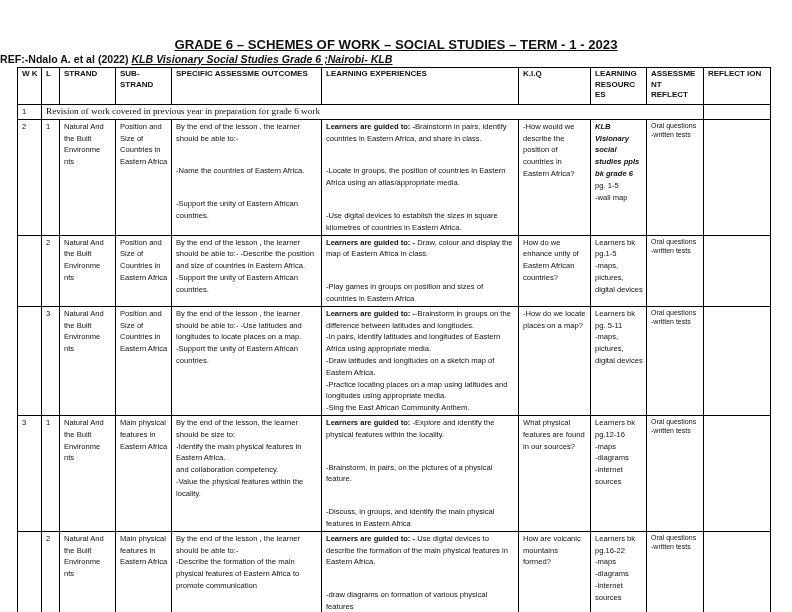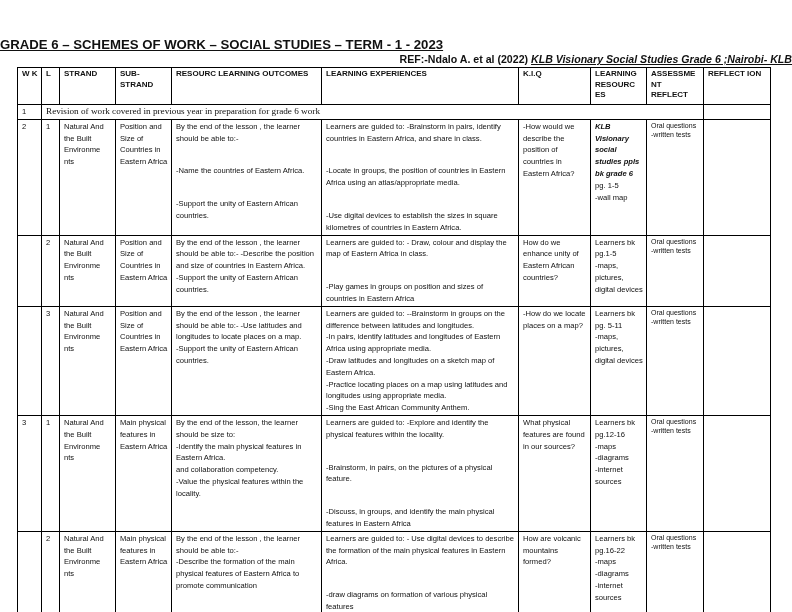--- a/index.html
+++ b/index.html
@@ -1,23 +1,23 @@
 <!DOCTYPE html>
 <html><head>
 <meta charset="utf-8">
 <style>
   html, body { margin: 0; padding: 0; background: #ffffff; }
   body { width: 792px; height: 612px; position: relative; overflow: hidden; font-family: "Liberation Sans", sans-serif; color: #111; }
-  .title { position: absolute; left: 0; width: 792px; top: 37px; font-weight: bold; font-size: 13.2px; text-decoration: underline; letter-spacing: 0; }
-  .ref { position: absolute; left: 0; width: 792px; top: 53px; text-align: right; font-weight: bold; font-size: 10.6px; }
+  .title { position: absolute; left: 0; width: 792px; top: 37px; text-align: center; font-weight: bold; font-size: 13.2px; text-decoration: underline; letter-spacing: 0; }
+  .ref { position: absolute; left: 0; width: 792px; top: 53px; text-align: left; font-weight: bold; font-size: 10.6px; }
   .ref .book { font-style: italic; text-decoration: underline; }
   table.sow { position: absolute; left: 17px; top: 67px; border-collapse: collapse; table-layout: fixed; width: 753px; padding-left: 7px; }
   table.sow td, table.sow th { border: 1px solid #000; vertical-align: top; padding: 1px 3px 1px 4px; font-size: 7.6px; line-height: 11.8px; text-align: left; font-weight: normal; word-wrap: break-word; }
   table.sow th { font-weight: bold; font-size: 8px; line-height: 10.5px; height: 34px; }
-  .b { font-weight: normal; }
+  .b { font-weight: bold; }
   .bi { font-weight: bold; font-style: italic; }
   .revision { font-family: "Liberation Serif", serif; font-size: 9.2px !important; line-height: 11px !important; margin-top: 25px; }
   .wk { font-weight: bold; }
   .line { display: block; }
   .gap { margin-top: 21px; }
 </style>
 </head>
 <body>
 
 <div class="title">GRADE 6 – SCHEMES OF WORK – SOCIAL STUDIES – TERM - 1    - 2023</div>
@@ -35,21 +35,21 @@
       <col style="width:56px">
       <col style="width:57px">
       <col style="width:67px">
   </colgroup>
   <thead>
     <tr>
       <th>W K</th>
       <th>L</th>
       <th>STRAND</th>
       <th>SUB-STRAND</th>
-      <th>RESOURC LEARNING OUTCOMES</th>
+      <th>SPECIFIC ASSESSME OUTCOMES</th>
       <th>LEARNING EXPERIENCES</th>
       <th>K.I.Q</th>
       <th>LEARNING RESOURC ES</th>
       <th>ASSESSME NT REFLECT</th>
       <th>REFLECT ION</th>
     </tr>
   </thead>
   <tbody id="tbody">
     <tr>
       <td class="wk">1</td>

